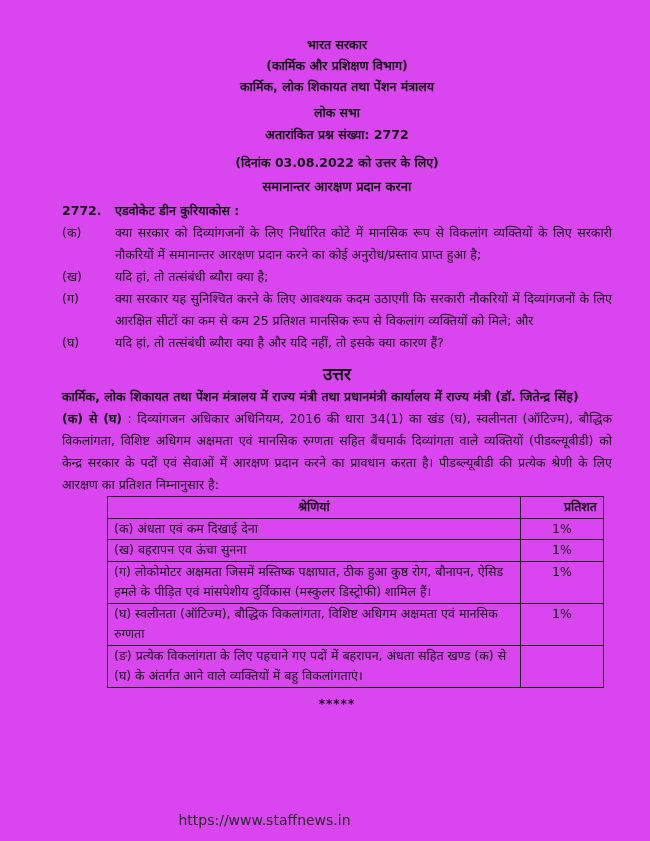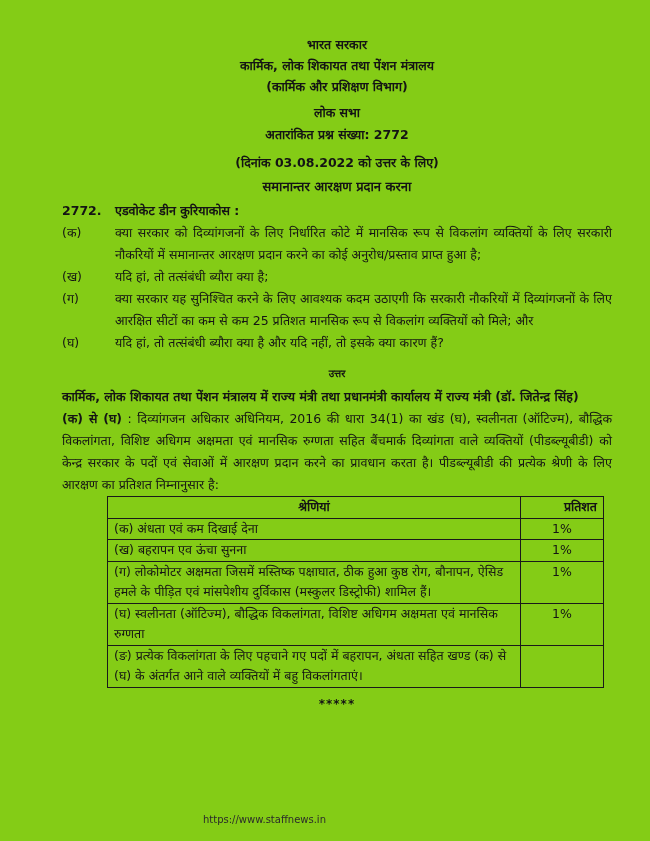--- a/index.html
+++ b/index.html
@@ -1,19 +1,19 @@
 <!DOCTYPE html>
 <html lang="hi"><head>
 <meta charset="utf-8">
 <style>
   html,body{margin:0;padding:0;background:#ffffff;}
   .page{
     position:relative;
     width:650px;height:841px;
-    background:#84cc16;
+    background:#d946ef;
     font-family:"DejaVu Sans", sans-serif;
     color:#141414;
     box-sizing:border-box;
     padding:34px 38px 0 62px;
     overflow:hidden;
     font-size:12.5px;
     line-height:22px;
   }
   .center{text-align:center;}
   .bold{font-weight:bold;}
@@ -22,21 +22,21 @@
   .qno{text-align:center;font-weight:bold;margin-top:1px;}
   .date-line{margin-top:6px;}
   .subject{margin-top:2px;font-size:13px;}
   .asker-row{display:flex;margin-top:2px;}
   .asker-no{width:53px;flex:none;font-weight:bold;}
   .asker-name{font-weight:bold;text-align:center;}
   .intro{margin-left:53px;}
   .q-item{display:flex;}
   .q-label{width:53px;flex:none;}
   .q-text{flex:1;text-align:justify;}
-  .ans-head{margin-top:9px;font-size:10px;}
+  .ans-head{margin-top:9px;font-size:17px;}
   .minister{font-weight:bold;text-align:justify;margin-top:1px;}
   .ans-body{text-align:justify;}
   table.res{
     border-collapse:collapse;
     margin:0 0 0 45px;
     width:470px;
     table-layout:fixed;
   }
   table.res td,table.res th{
     border:1.5px solid #1a1a1a;
@@ -44,31 +44,31 @@
     line-height:20.5px;
     vertical-align:top;
     font-size:12.5px;
   }
   th.cat-h{width:400px;text-align:center;font-weight:bold;}
   th.pct-h{width:70px;text-align:right;font-weight:bold;}
   td.pct{text-align:center;}
   .stars{text-align:center;font-weight:bold;letter-spacing:1px;margin-top:5px;font-size:12px;}
   .footer{
     position:absolute;left:0;bottom:14px;width:529px;
-    text-align:center;font-size:10px;color:#2b2b2b;line-height:14px;
+    text-align:center;font-size:14px;color:#2b2b2b;line-height:14px;
   }
 </style>
 </head>
 <body>
 
 <div class="page">
 
   <div class="center bold hdr-line">भारत सरकार</div>
+  <div class="center bold hdr-line">(कार्मिक और प्रशिक्षण विभाग)</div>
   <div class="center bold hdr-line">कार्मिक, लोक शिकायत तथा पेंशन मंत्रालय</div>
-  <div class="center bold hdr-line">(कार्मिक और प्रशिक्षण विभाग)</div>
   <div class="center bold hdr-line house">लोक सभा</div>
 
   <div class="qno">अतारांकित प्रश्न संख्या: 2772</div>
   <div class="center bold date-line">(दिनांक 03.08.2022 को उत्तर के लिए)</div>
   <div class="center bold subject">समानान्तर आरक्षण प्रदान करना</div>
 
   <div class="asker-row">
     <span class="asker-no">2772.</span>
     <span class="asker-name">एडवोकेट डीन कुरियाकोस :</span>
   </div>

